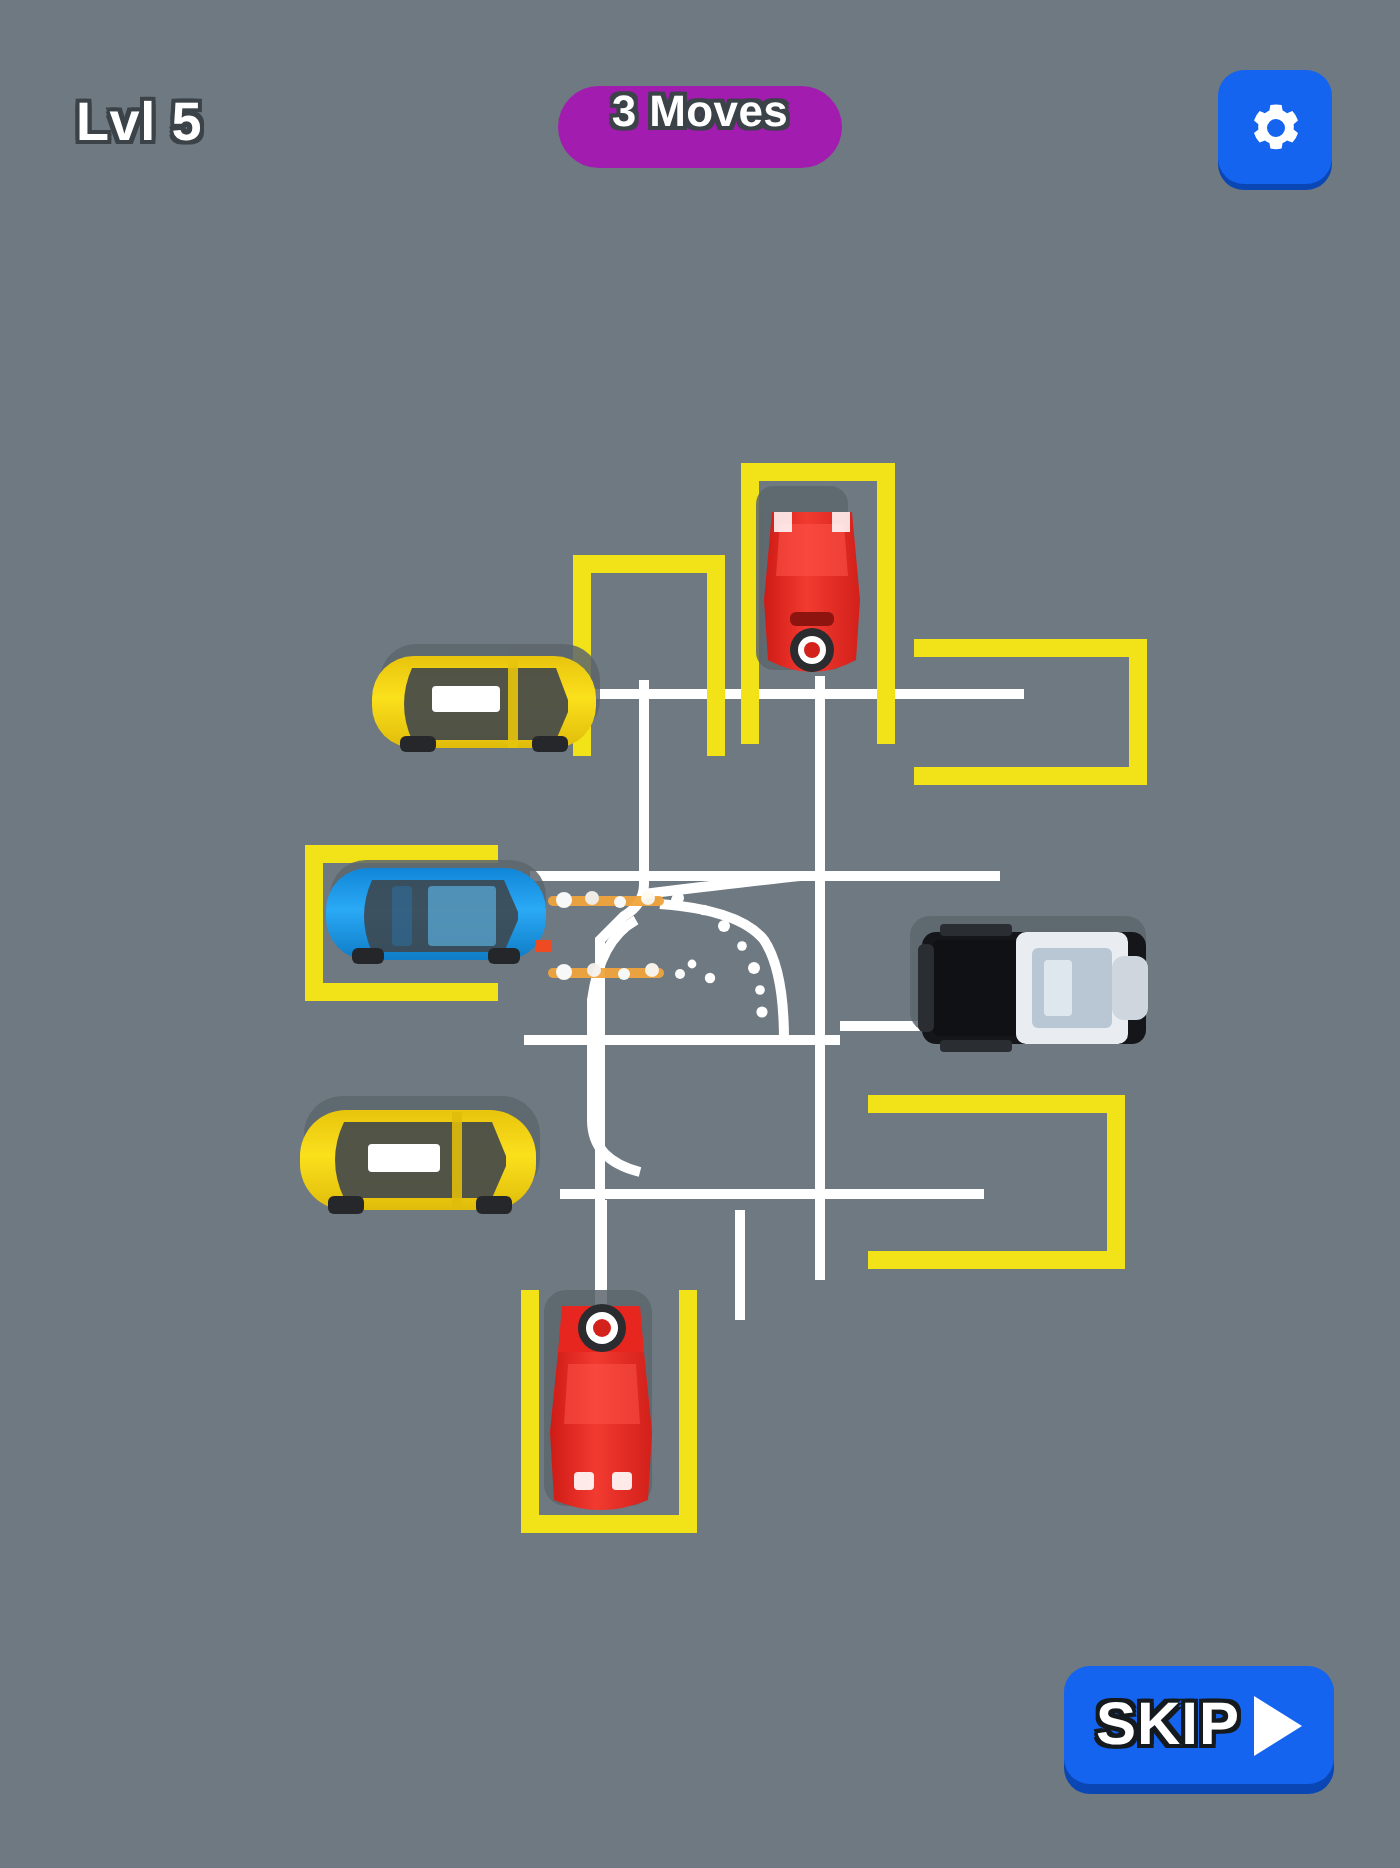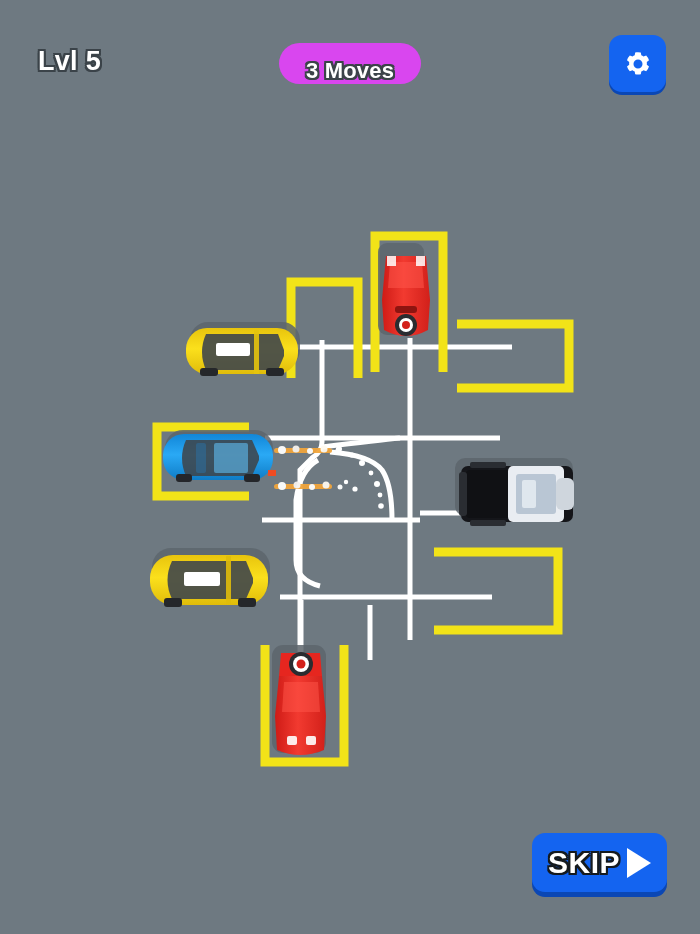--- a/index.html
+++ b/index.html
@@ -18,22 +18,22 @@
     font-size:27px;font-weight:bold;color:#ffffff;letter-spacing:.3px;
     text-shadow:
       -2px -2px 0 #3b4349, 2px -2px 0 #3b4349,
       -2px  2px 0 #3b4349, 2px  2px 0 #3b4349,
        0   -2px 0 #3b4349, 0    2px 0 #3b4349,
       -2px  0   0 #3b4349, 2px  0   0 #3b4349;
     white-space:nowrap;
   }
   .hud-moves{
     position:absolute;left:279px;top:43px;width:142px;height:41px;
-    border-radius:21px;background:#d946ef;
-    display:flex;align-items:flex-end;justify-content:center;
+    border-radius:21px;background:#a21caf;
+    display:flex;align-items:flex-start;justify-content:center;
   }
   .hud-moves span{
     font-size:22px;font-weight:bold;color:#ffffff;letter-spacing:.2px;
     text-shadow:
       -2px -2px 0 #3b4349, 2px -2px 0 #3b4349,
       -2px  2px 0 #3b4349, 2px  2px 0 #3b4349,
        0   -2px 0 #3b4349, 0    2px 0 #3b4349,
       -2px  0   0 #3b4349, 2px  0   0 #3b4349;
     white-space:nowrap;
   }

